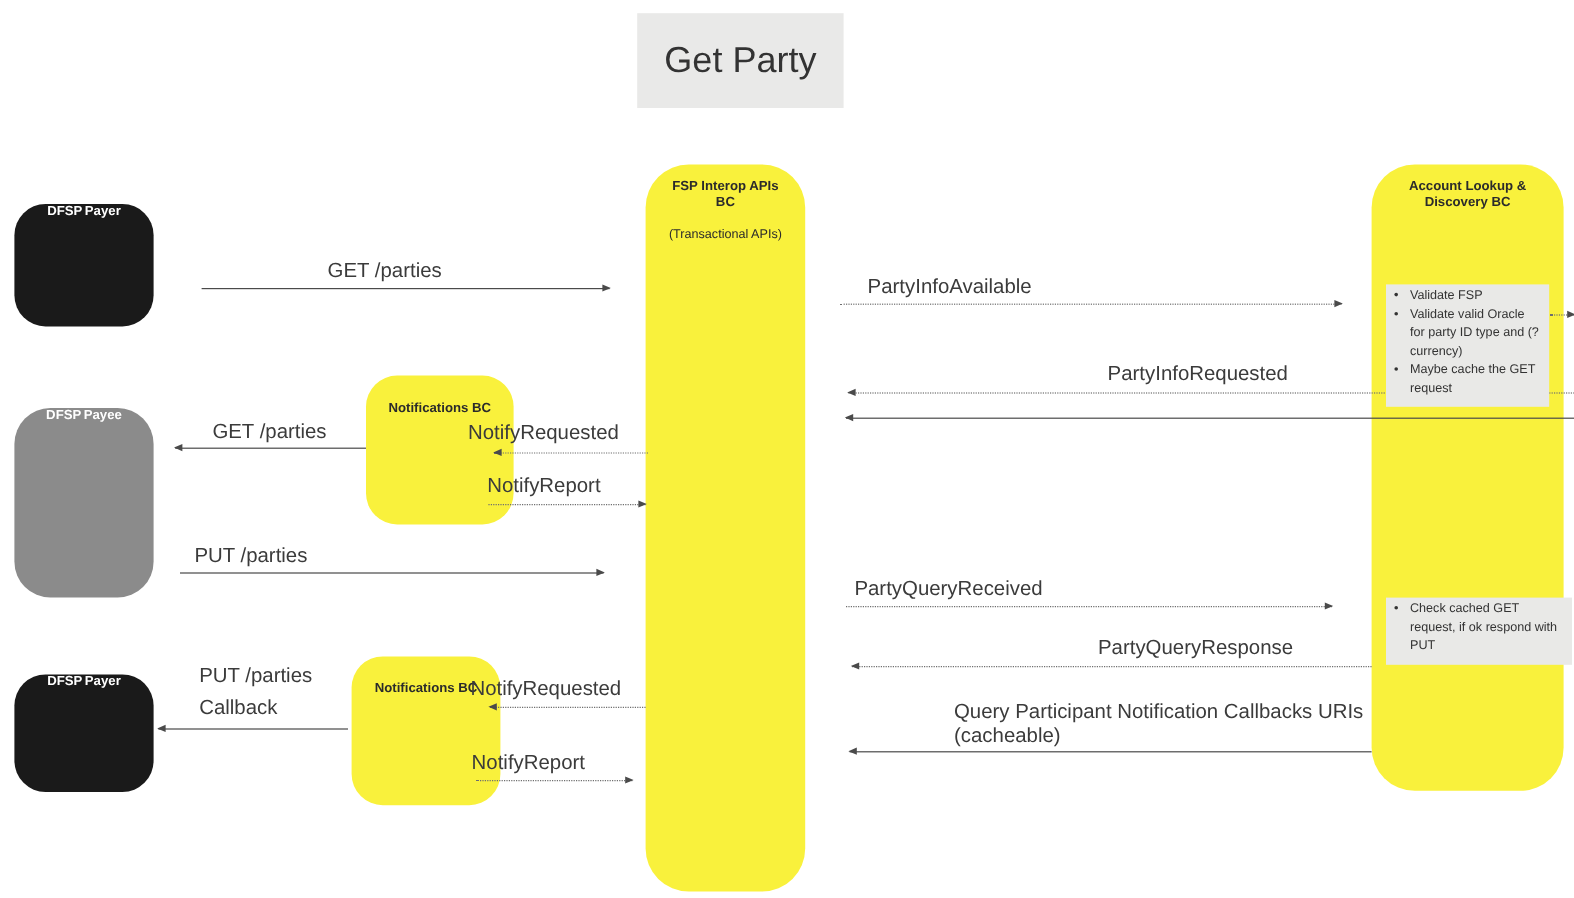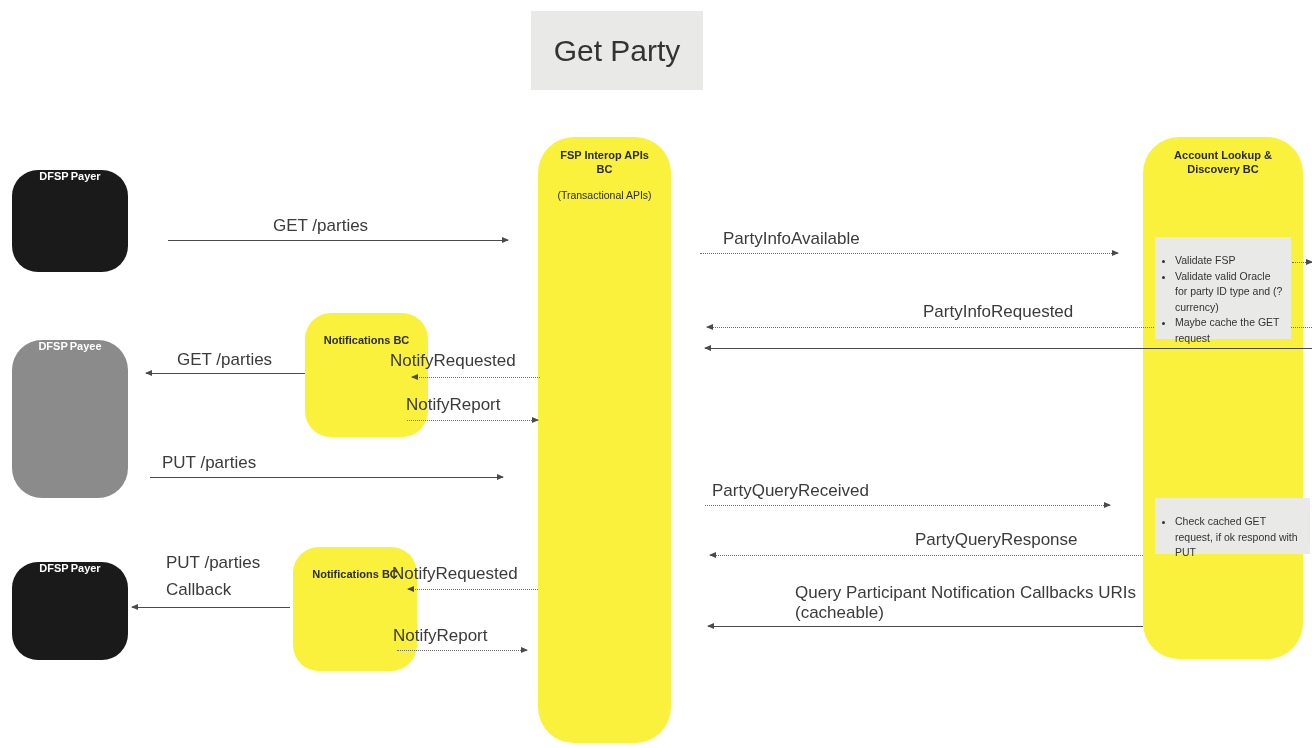--- a/index.html
+++ b/index.html
@@ -23,21 +23,21 @@
   
   .ybox{position:absolute;background:var(--yellow);z-index:1;text-align:center;color:#2b2b2b}
   .ybox .hd{font-weight:bold;font-size:11px;padding-top:20px;line-height:14px}
   .ybox .sub{font-size:10.5px;margin-top:13px}
   .smallbox{border-radius:26px}
   .column{border-radius:36px}
   .column .hd{padding:11px 14px 0 14px}
 
   
   .note{position:absolute;background:var(--note);z-index:3;color:#333}
-  .note ul{margin:16px 4px 6px 0;padding-left:20px}
+  .note ul{margin:2px 4px 6px 0;padding-left:20px}
   .note li{font-size:10.5px;line-height:15.5px;padding-right:2px}
 
   
   .ln{position:absolute;height:0;border-top:1px solid var(--ink);z-index:2}
   .ln.dot{border-top:1px dotted #6e6e6e}
   .ah{position:absolute;top:-4px;width:0;height:0;border-top:3.5px solid transparent;border-bottom:3.5px solid transparent}
   .ah.r{right:-1px;border-left:7px solid var(--ink)}
   .ah.l{left:-1px;border-right:7px solid var(--ink)}
 
   

